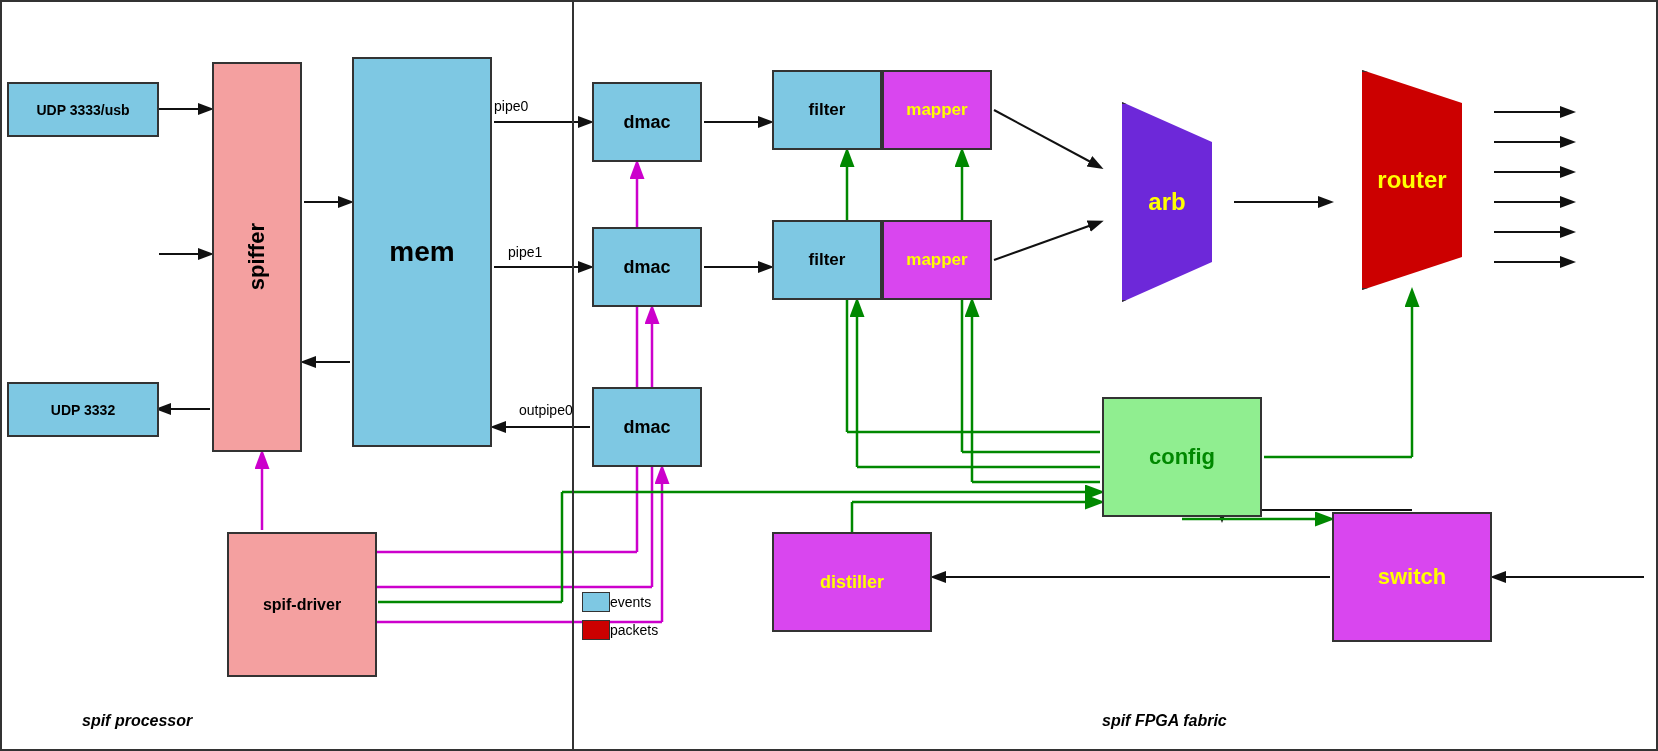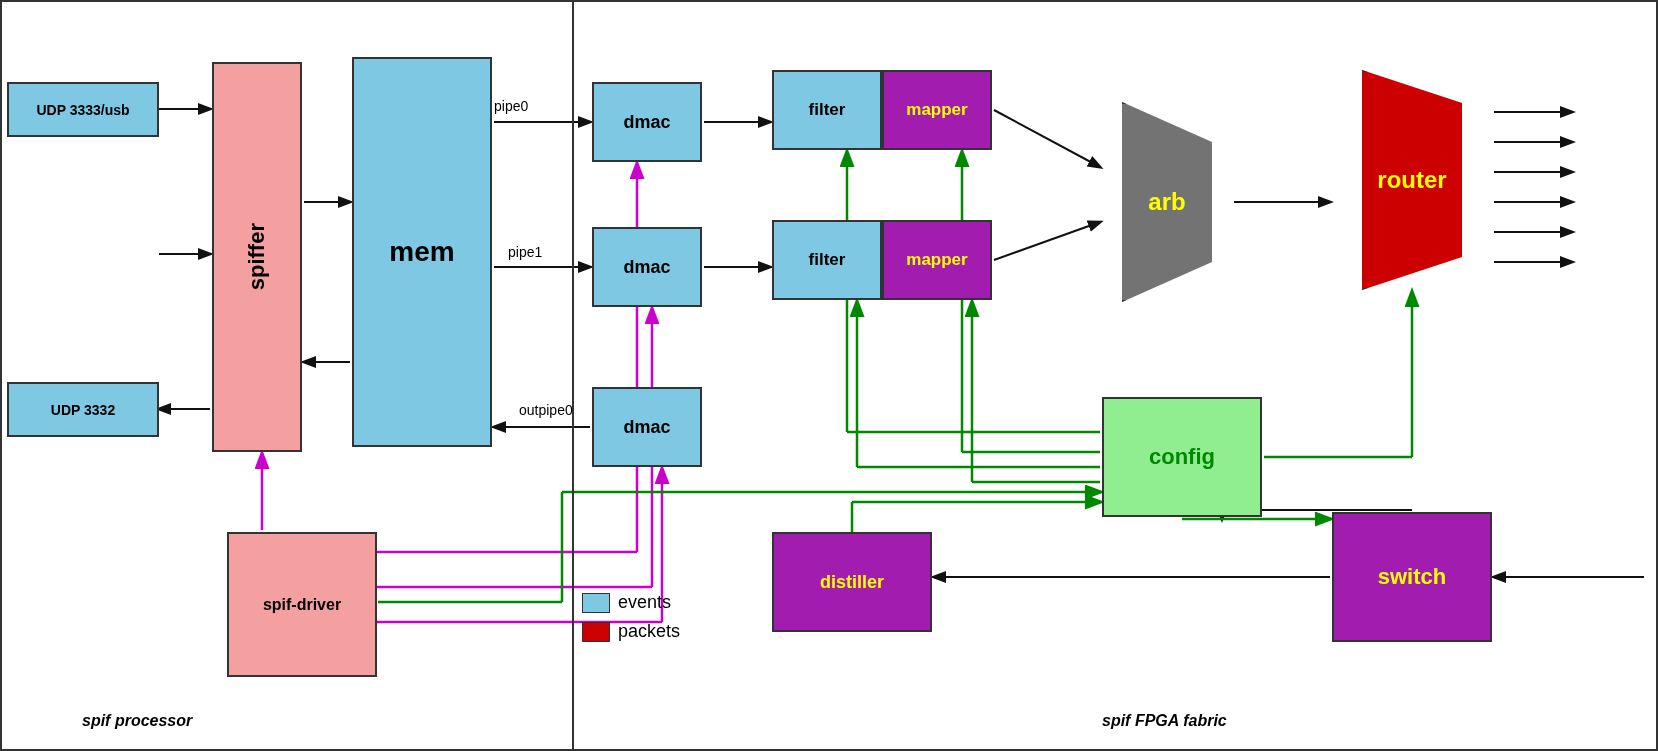--- a/index.html
+++ b/index.html
@@ -26,21 +26,21 @@
       font-weight: bold;
       border: 2px solid #333;
     }
     .block-blue {
       background: #7ec8e3;
     }
     .block-pink {
       background: #f4a0a0;
     }
     .block-red {
-      background: #a21caf;
+      background: #d946ef;
       color: #ffff00;
     }
     .block-green {
       background: #90ee90;
       color: #008800;
     }
     .block-label {
       font-size: 18px;
       font-weight: bold;
       text-align: center;
@@ -64,22 +64,21 @@
     
     .legend {
       position: absolute;
       display: flex;
       flex-direction: column;
       gap: 8px;
     }
     .legend-item {
       display: flex;
       align-items: center;
-      gap: 8px;
-      font-size: 18px;
+      font-size: 14px;
     }
     .legend-box {
       width: 28px;
       height: 20px;
       border: 1.5px solid #333;
     }
   </style>
 </head>
 <body>
 
@@ -233,21 +232,21 @@
 
   <div class="block block-blue" style="left:770px; top:218px; width:110px; height:80px;">
     <span class="block-label" style="font-size:17px;">filter</span>
   </div>
 
   <div class="block block-red" style="left:880px; top:218px; width:110px; height:80px;">
     <span class="block-label" style="font-size:17px;">mapper</span>
   </div>
 
   <div style="position:absolute; left:1100px; top:100px; width:130px; height:200px;
-              background:#737373; border:2px solid #333;
+              background:#6d28d9; border:2px solid #333;
               clip-path: polygon(20px 0%, calc(100% - 20px) 20%, calc(100% - 20px) 80%, 20px 100%);">
     <span style="position:absolute; top:50%; left:50%; transform:translate(-50%,-50%);
                  font-size:24px; font-weight:bold; color:#ffff00;">arb</span>
   </div>
 
   <div style="position:absolute; left:1330px; top:68px; width:160px; height:220px;
               background:#cc0000; border:2px solid #333;
               clip-path: polygon(30px 0%, calc(100% - 30px) 15%, calc(100% - 30px) 85%, 30px 100%);">
     <span style="position:absolute; top:50%; left:50%; transform:translate(-50%,-50%);
                  font-size:24px; font-weight:bold; color:#ffff00;">router</span>

